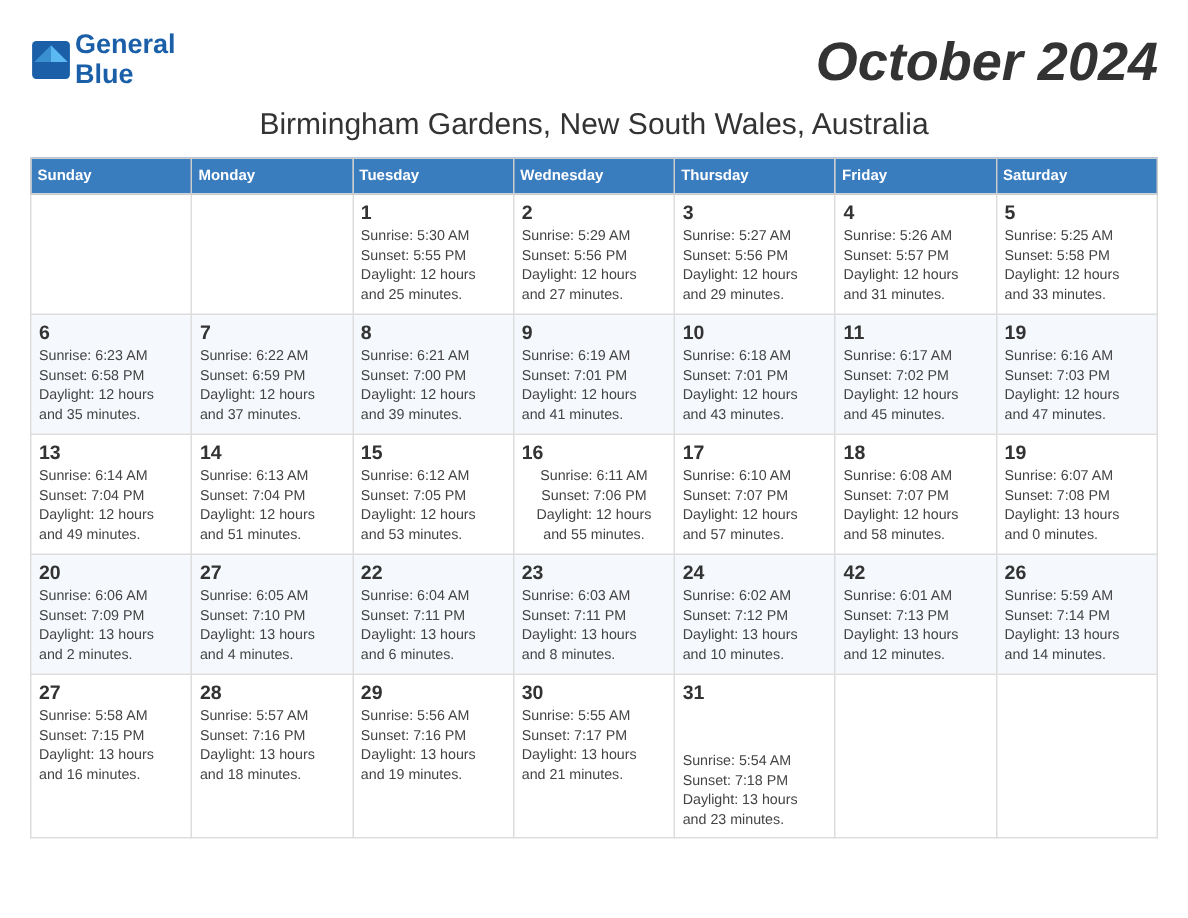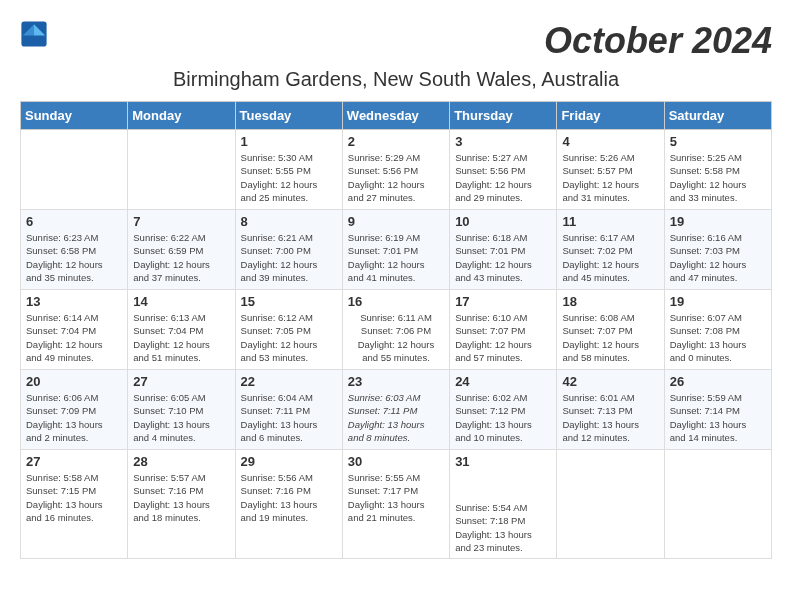--- a/index.html
+++ b/index.html
@@ -51,21 +51,21 @@
     table {
       width: 100%;
       border-collapse: collapse;
       font-size: 10.5px;
     }
     th {
       background-color: #3a7dbf;
       color: #fff;
       padding: 6px 4px;
       text-align: left;
-      font-size: 13px;
+      font-size: 10px;
       font-weight: bold;
       border: 1px solid #ccc;
     }
     td {
       border: 1px solid #ddd;
       padding: 4px 5px;
       vertical-align: top;
       height: 80px;
       width: 14.28%;
     }
@@ -94,20 +94,24 @@
 </head>
 <body>
 
 <div class="top-row">
   <div class="header-logo">
     <svg class="logo-icon" viewBox="0 0 40 40">
       <rect x="2" y="2" width="36" height="36" rx="4" fill="#1a5fa8"></rect>
       <polygon points="20,6 36,22 20,22" fill="#5cb8f0"></polygon>
       <polygon points="20,6 4,22 20,22" fill="#3a8fd0"></polygon>
     </svg>
+    <div class="logo-text">
+      <div>General</div>
+      <div>Blue</div>
+    </div>
   </div>
   <div class="title-section">
     <div class="month-title">October 2024</div>
   </div>
 </div>
 <div class="subtitle">Birmingham Gardens, New South Wales, Australia</div>
 
 <table>
   <thead>
     <tr id="weekday-header">
@@ -279,21 +283,21 @@
         </td>
         <td>
           <div class="day-num">22</div>
           <div class="day-info" style="white-space: pre-line;">Sunrise: 6:04 AM
 Sunset: 7:11 PM
 Daylight: 13 hours
 and 6 minutes.</div>
         </td>
         <td>
           <div class="day-num">23</div>
-          <div class="day-info" style="white-space: pre-line; font-style: italic;">Sunrise: 6:03 AM
+          <div class="day-info" style="white-space: pre-line;">Sunrise: 6:03 AM
 Sunset: 7:11 PM
 Daylight: 13 hours
 and 8 minutes.</div>
         </td>
         <td>
           <div class="day-num">24</div>
           <div class="day-info" style="white-space: pre-line;">Sunrise: 6:02 AM
 Sunset: 7:12 PM
 Daylight: 13 hours
 and 10 minutes.</div>

